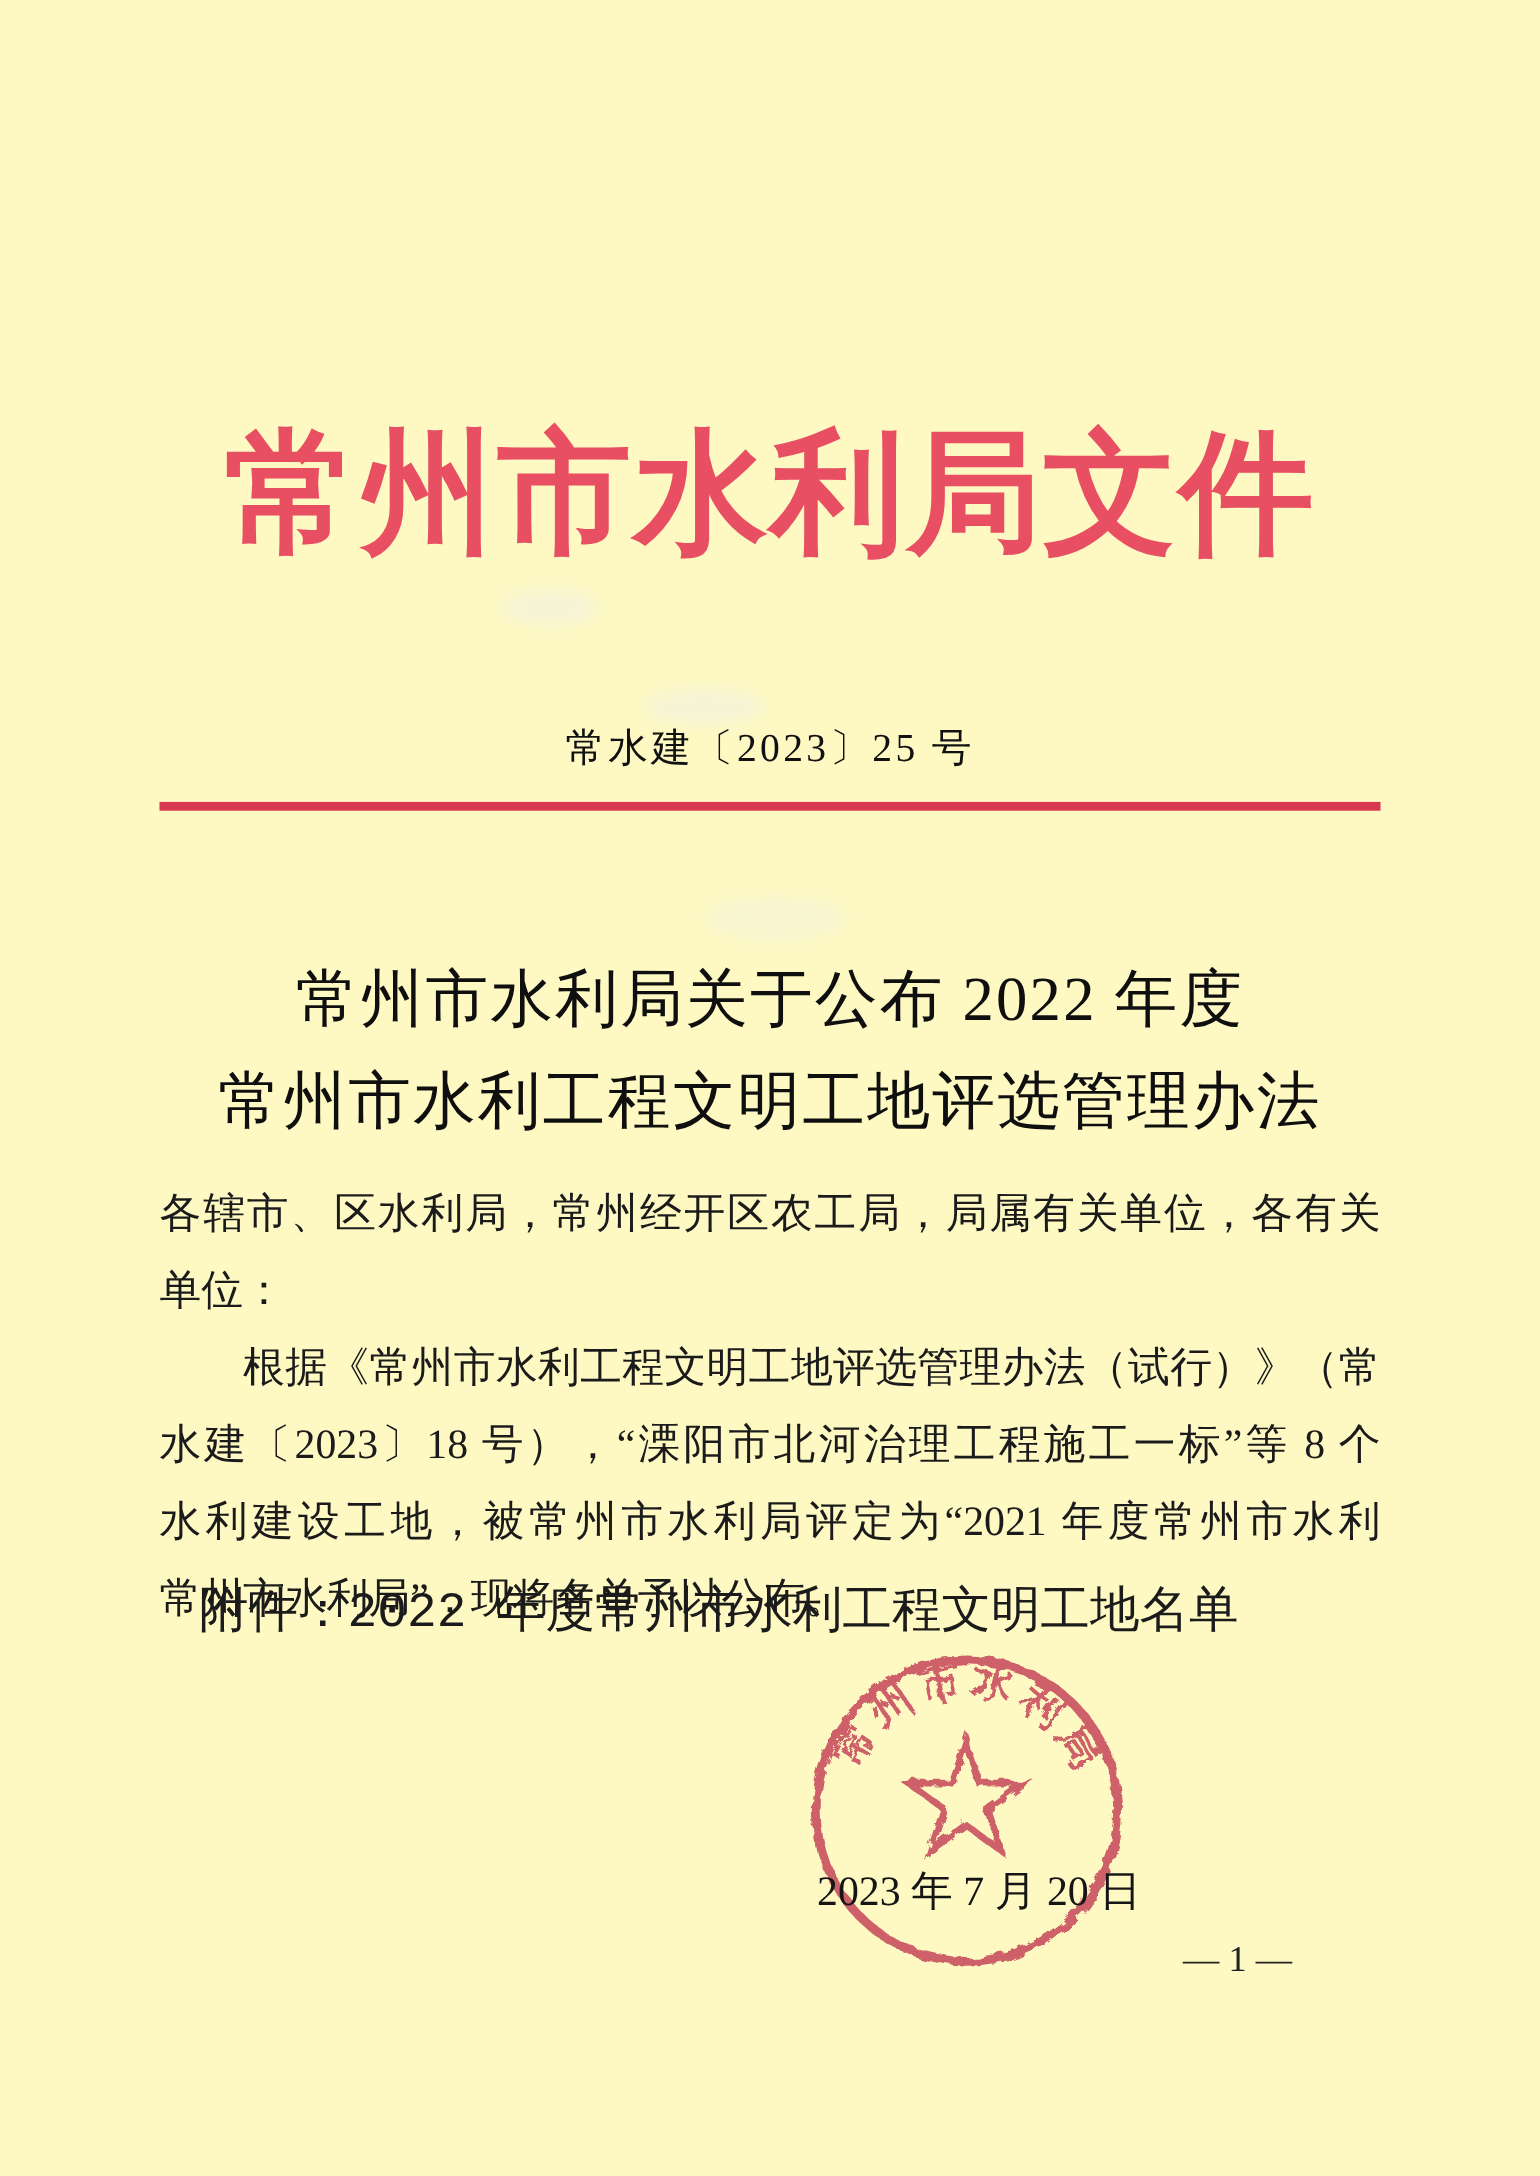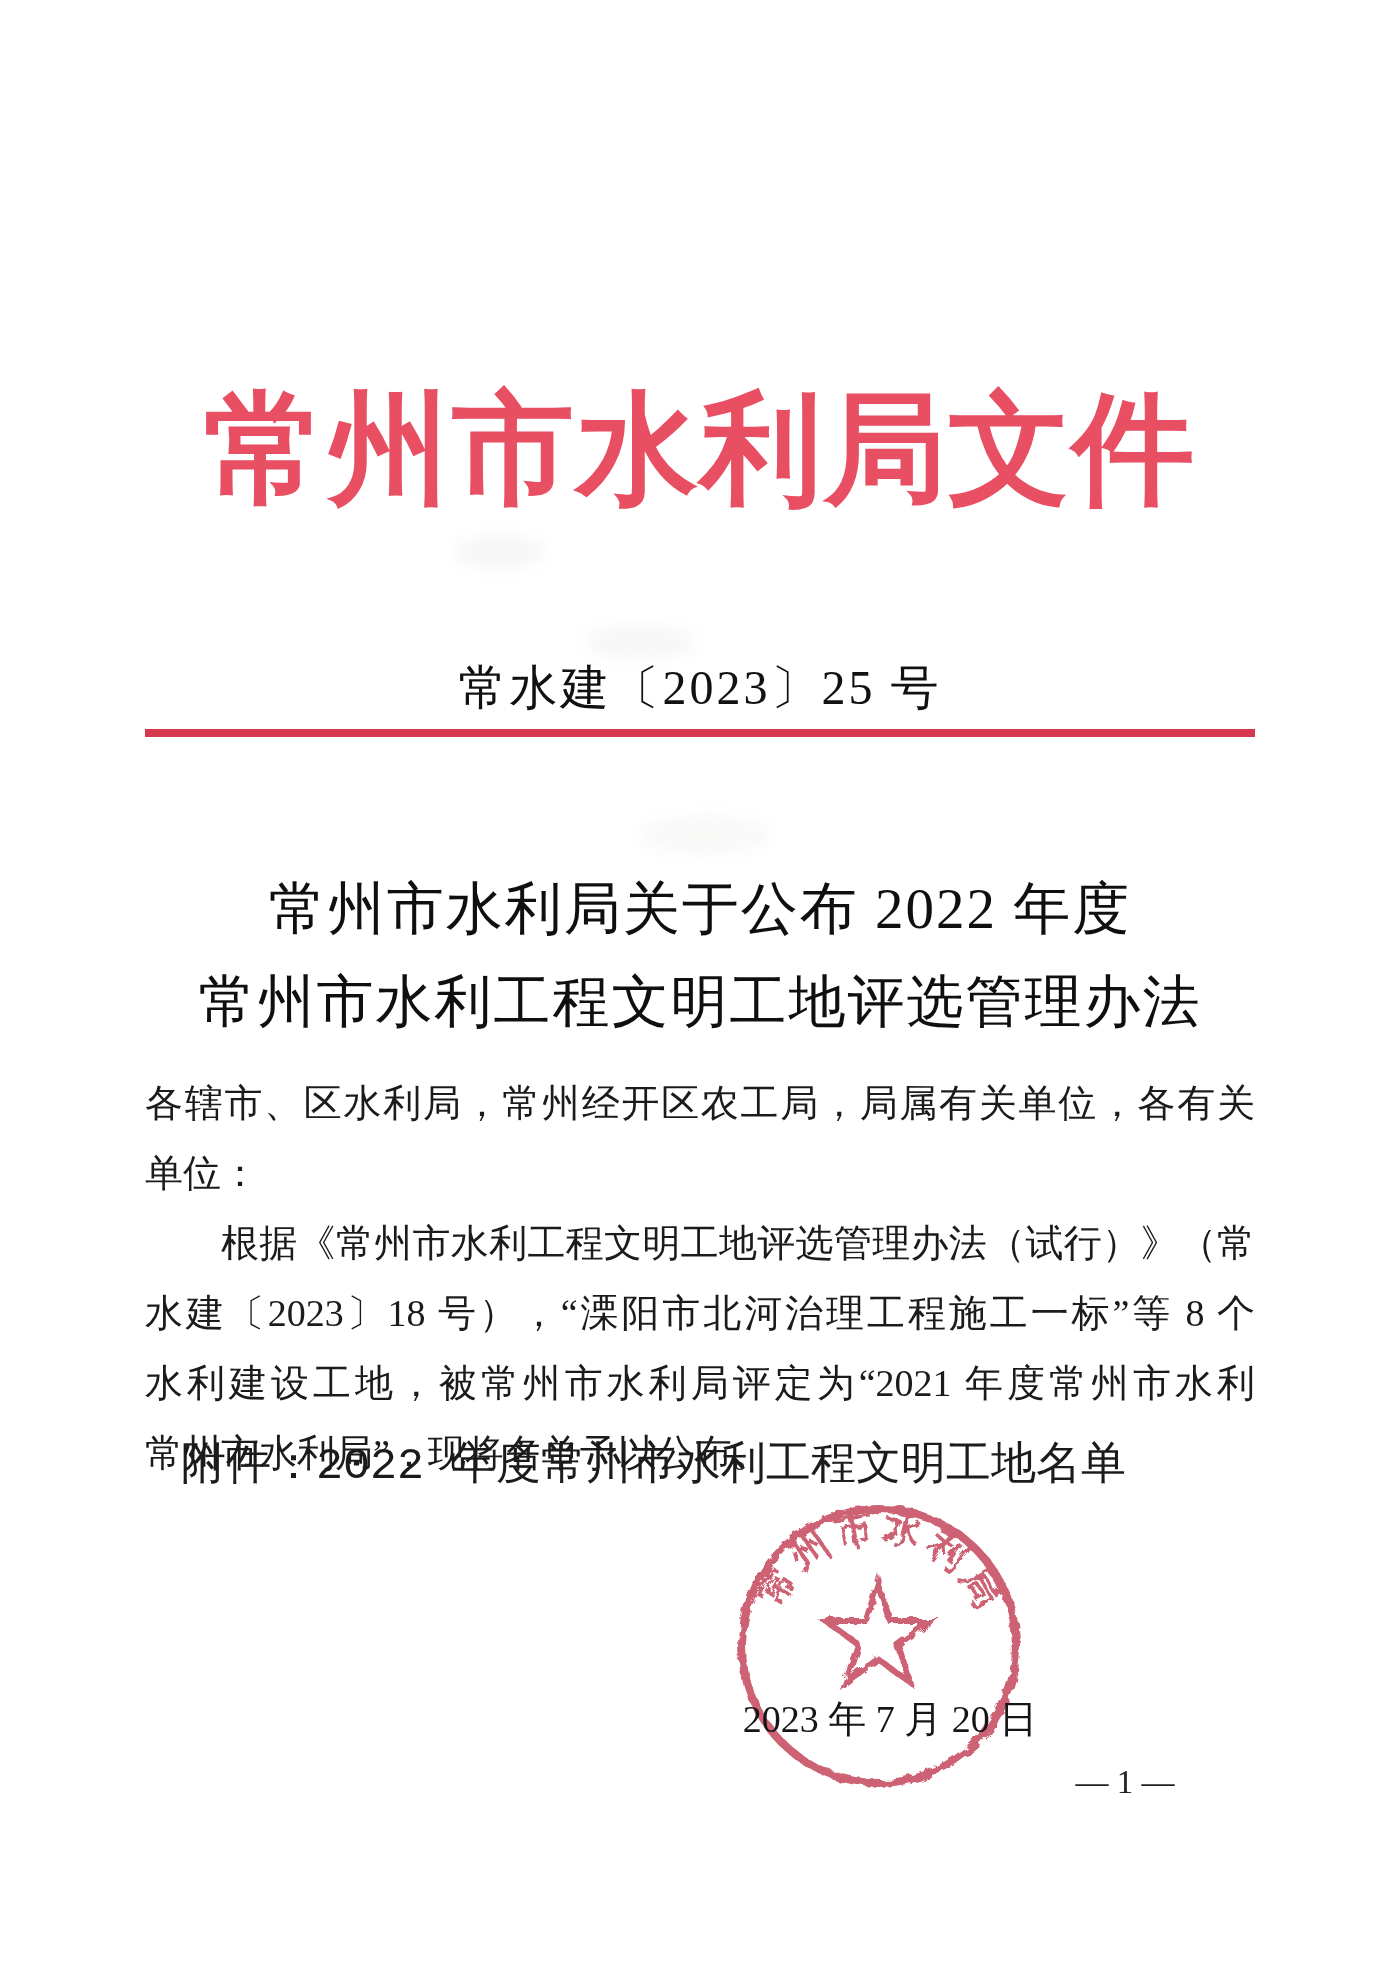--- a/index.html
+++ b/index.html
@@ -1,20 +1,20 @@
 <!DOCTYPE html>
 <html><head>
 <meta charset="utf-8">
 <style>
   html,body{margin:0;padding:0;background:#888;}
   .page{
     position:relative;
     width:1400px;height:1978px;
     margin:0 auto;
-    background:#ffffff;
+    background:#fef9c3;
     overflow:hidden;
     font-family:"Liberation Serif","DejaVu Serif",serif;
     color:#1c1c1c;
   }
   
   .smudge{position:absolute;border-radius:50%;filter:blur(7px);opacity:.45;background:#ededeb;}
   .smudge.s1{left:455px;top:535px;width:90px;height:34px;}
   .smudge.s2{left:585px;top:625px;width:110px;height:34px;}
   .smudge.s3{left:640px;top:815px;width:130px;height:40px;opacity:.35;}
 
@@ -23,21 +23,21 @@
     text-align:center;
     font-size:122px;font-weight:bold;
     letter-spacing:2px;
     color:#e84f63;
     line-height:1.35;
     white-space:nowrap;
   }
   .doc-number{
     position:absolute;left:0;top:656px;width:100%;
     text-align:center;
-    font-size:48px;letter-spacing:3px;
+    font-size:36px;letter-spacing:3px;
     color:#111;
     white-space:nowrap;
   }
   .red-rule{
     position:absolute;left:145px;top:729px;
     width:1110px;height:8px;
     background:#d63850;
   }
   .doc-title{
     position:absolute;left:0;top:862px;width:100%;

